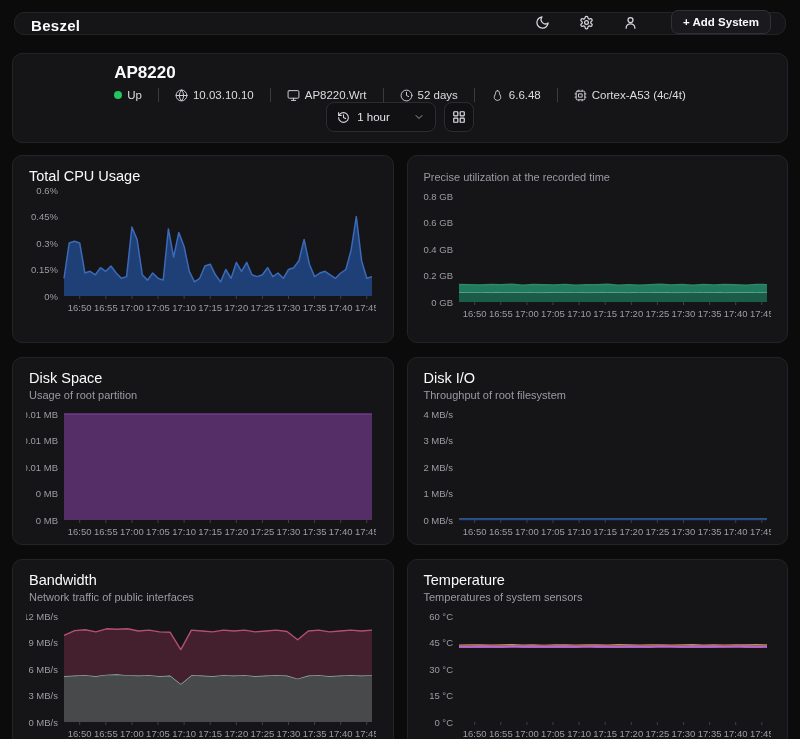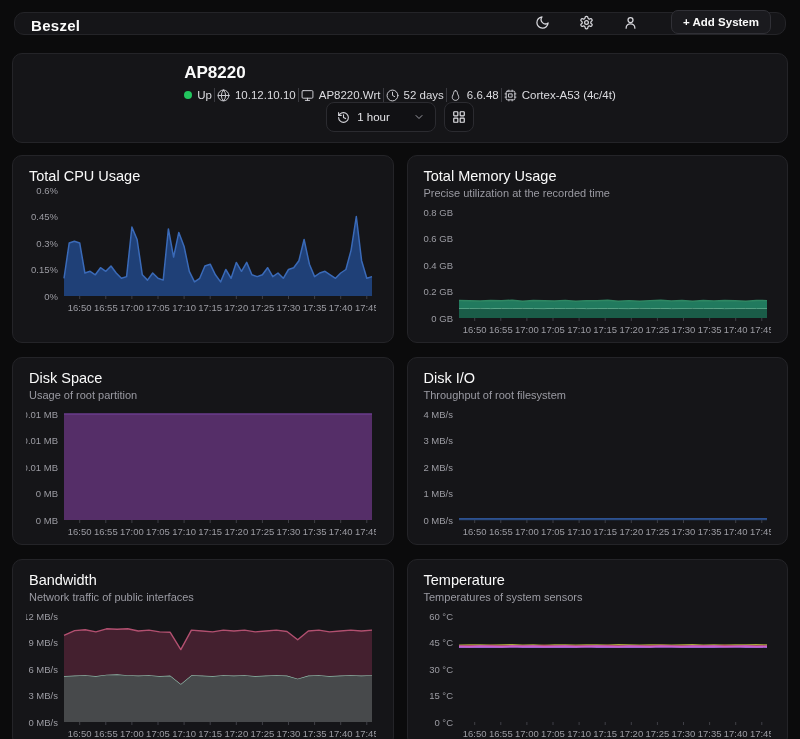--- a/index.html
+++ b/index.html
@@ -35,21 +35,21 @@
     font-family: inherit;
   }
   
   .system-card {
     display: flex; align-items: center; justify-content: space-between;
     padding: 9px 16px 10px 16px;
     margin: 0 2px 12px 2px;
     flex-direction: column;
   }
   .system-title { font-size: 17px; font-weight: 700; margin-bottom: 5px; }
-  .meta-row { display: flex; align-items: center; gap: 2px; font-size: 11.5px; color: #dcdce0; }
+  .meta-row { display: flex; align-items: center; gap: 16px; font-size: 11.5px; color: #dcdce0; }
   .meta-item { display: inline-flex; align-items: center; gap: 5px; }
   .meta-icon { width: 13px; height: 13px; color: #cfcfd5; display: inline-flex; }
   .meta-icon svg { width: 100%; height: 100%; }
   .divider { width: 1px; height: 14px; background: #3a3a40; }
   .status-dot { width: 8px; height: 8px; border-radius: 50%; display: inline-block; }
   .header-right { display: flex; align-items: center; gap: 8px; }
   .range-select {
     display: inline-flex; align-items: center; gap: 7px;
     background: #111114; border: 1px solid #2b2b30; border-radius: 8px;
     height: 30px; padding: 0 10px; font-size: 11.5px; color: #e4e4e8; cursor: pointer;
@@ -111,21 +111,21 @@
       </span>
       <span class="divider"></span>
       <span class="meta-item">
         <span class="meta-icon">
           <svg viewBox="0 0 24 24" fill="none" stroke="currentColor" stroke-width="1.8" stroke-linecap="round" stroke-linejoin="round">
               <circle cx="12" cy="12" r="10"></circle>
               <path d="M2 12h20"></path>
               <path d="M12 2a15.3 15.3 0 0 1 4 10 15.3 15.3 0 0 1-4 10 15.3 15.3 0 0 1-4-10 15.3 15.3 0 0 1 4-10z"></path>
             </svg>
         </span>
-        <span>10.12.10.10</span>
+        <span>10.03.10.10</span>
       </span>
       <span class="divider"></span>
       <span class="meta-item">
         <span class="meta-icon">
           <svg viewBox="0 0 24 24" fill="none" stroke="currentColor" stroke-width="1.8" stroke-linecap="round" stroke-linejoin="round">
               <rect x="2" y="3" width="20" height="14" rx="2"></rect>
               <path d="M8 21h8M12 17v4"></path>
             </svg>
         </span>
         <span>AP8220.Wrt</span>
@@ -220,21 +220,20 @@
           <text class="ax" x="288.6" y="127" text-anchor="middle">17:35</text>
           <line x1="314.7" y1="112" x2="314.7" y2="115" stroke="#3f3f46"></line>
           <text class="ax" x="314.7" y="127" text-anchor="middle">17:40</text>
           <line x1="340.8" y1="112" x2="340.8" y2="115" stroke="#3f3f46"></line>
           <text class="ax" x="340.8" y="127" text-anchor="middle">17:45</text>
           <path d="M38.0,94.3L43.2,59.0L48.4,57.2L53.7,59.0L58.9,89.0L64.1,87.3L69.3,90.8L74.5,83.7L79.8,87.3L85.0,82.0L90.2,89.0L95.4,94.3L100.6,92.6L105.9,43.1L111.1,55.5L116.3,90.8L121.5,96.1L126.7,89.0L132.0,94.3L137.2,96.1L142.4,44.9L147.6,73.1L152.8,48.4L158.1,62.5L163.3,87.3L168.5,97.9L173.7,94.3L178.9,82.0L184.2,80.2L189.4,90.8L194.6,97.9L199.8,85.5L205.1,94.3L210.3,78.4L215.5,87.3L220.7,78.4L225.9,90.8L231.2,92.6L236.4,90.8L241.6,83.7L246.8,92.6L252.0,89.0L257.3,94.3L262.5,85.5L267.7,83.7L272.9,76.7L278.1,55.5L283.4,80.2L288.6,92.6L293.8,89.0L299.0,87.3L304.2,90.8L309.5,94.3L314.7,89.0L319.9,85.5L325.1,66.1L330.3,32.5L335.6,76.7L340.8,94.3L346.0,92.6L346,112L38,112Z" fill="#1f4077"></path>
           <path d="M38.0,94.3L43.2,59.0L48.4,57.2L53.7,59.0L58.9,89.0L64.1,87.3L69.3,90.8L74.5,83.7L79.8,87.3L85.0,82.0L90.2,89.0L95.4,94.3L100.6,92.6L105.9,43.1L111.1,55.5L116.3,90.8L121.5,96.1L126.7,89.0L132.0,94.3L137.2,96.1L142.4,44.9L147.6,73.1L152.8,48.4L158.1,62.5L163.3,87.3L168.5,97.9L173.7,94.3L178.9,82.0L184.2,80.2L189.4,90.8L194.6,97.9L199.8,85.5L205.1,94.3L210.3,78.4L215.5,87.3L220.7,78.4L225.9,90.8L231.2,92.6L236.4,90.8L241.6,83.7L246.8,92.6L252.0,89.0L257.3,94.3L262.5,85.5L267.7,83.7L272.9,76.7L278.1,55.5L283.4,80.2L288.6,92.6L293.8,89.0L299.0,87.3L304.2,90.8L309.5,94.3L314.7,89.0L319.9,85.5L325.1,66.1L330.3,32.5L335.6,76.7L340.8,94.3L346.0,92.6" fill="none" stroke="#3a6ab8" stroke-width="1.5" stroke-linejoin="round"></path>
         </svg></div>
   </section>
   <section class="card chart-card">
-    <h2 class="chart-title">Total Memory Usage</h2>
     <p class="chart-sub">Precise utilization at the recorded time</p>
     <div class="plot"><svg width="350" height="134" xmlns="http://www.w3.org/2000/svg">
           <text class="ax" x="32" y="115.5" text-anchor="end">0 GB</text>
           <text class="ax" x="32" y="89.0" text-anchor="end">0.2 GB</text>
           <text class="ax" x="32" y="62.5" text-anchor="end">0.4 GB</text>
           <text class="ax" x="32" y="36.0" text-anchor="end">0.6 GB</text>
           <text class="ax" x="32" y="9.5" text-anchor="end">0.8 GB</text>
           <line x1="53.7" y1="112" x2="53.7" y2="115" stroke="#3f3f46"></line>
           <text class="ax" x="53.7" y="127" text-anchor="middle">16:50</text>
           <line x1="79.8" y1="112" x2="79.8" y2="115" stroke="#3f3f46"></line>

